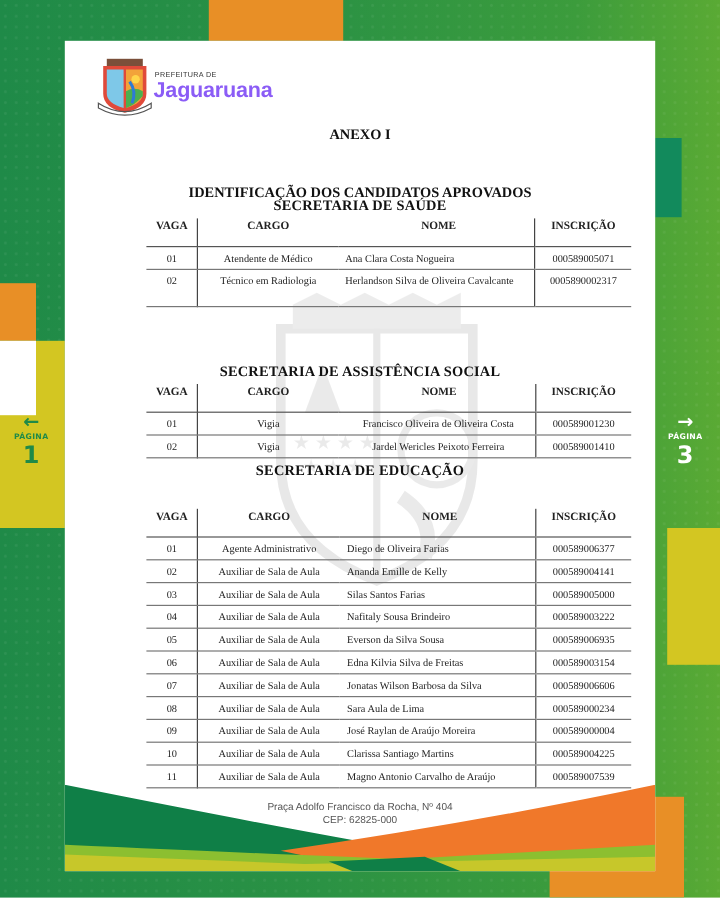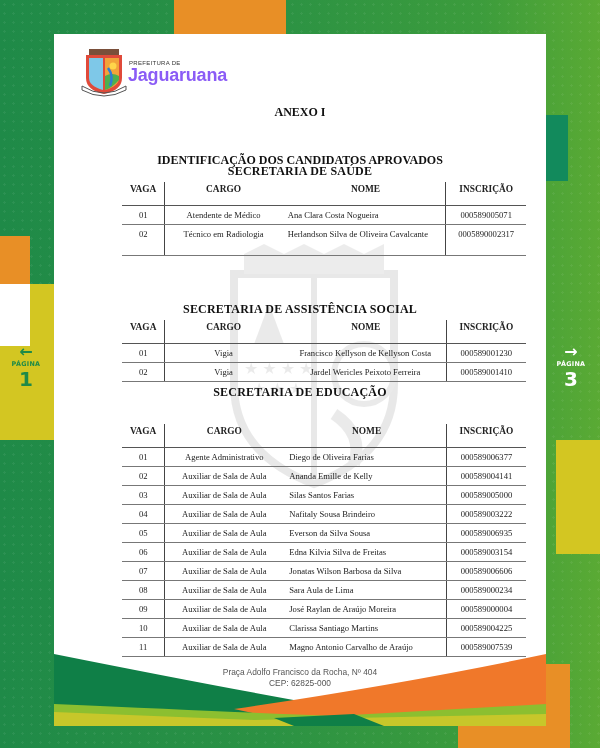--- a/index.html
+++ b/index.html
@@ -113,21 +113,21 @@
     <tbody>
         <tr>
       <th class="c-vaga">VAGA</th>
       <th class="c-cargo">CARGO</th>
       <th class="c-nome">NOME</th>
       <th class="c-insc">INSCRIÇÃO</th>
     </tr>
     <tr>
       <td class="c-vaga">01</td>
       <td class="c-cargo">Vigia</td>
-      <td class="c-nome" style="text-align:center;">Francisco Kellyson de Kellyson Costa</td>
+      <td class="c-nome" style="text-align:center;">Francisco Oliveira de Oliveira Costa</td>
       <td class="c-insc">000589001230</td>
     </tr>
     <tr>
       <td class="c-vaga">02</td>
       <td class="c-cargo">Vigia</td>
       <td class="c-nome" style="text-align:center;">Jardel Wericles Peixoto Ferreira</td>
       <td class="c-insc">000589001410</td>
     </tr>
   </tbody>
     </table>

